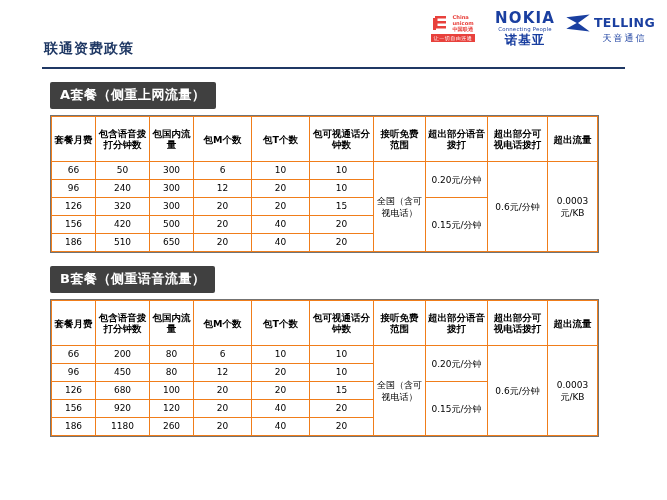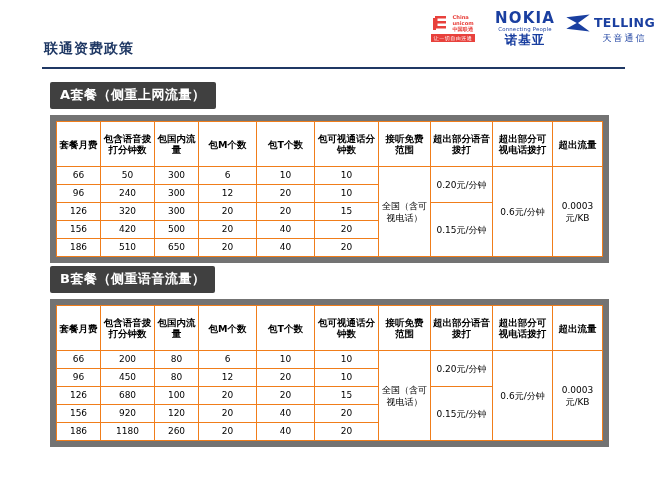--- a/index.html
+++ b/index.html
@@ -144,21 +144,21 @@
     letter-spacing: 0.5px;
     padding: 4px 10px 5px 10px;
     border-radius: 2px;
   }
   .sec-a { top: 82px; left: 50px; }
   .sec-b { top: 266px; left: 50px; }
 
   
   .tbl-wrap {
     position: absolute;
-    border: 6px solid #737373;
+    border: 1px solid #737373;
   }
   .tbl-a { top: 115px; left: 50px; }
   .tbl-b { top: 299px; left: 50px; }
 
   table {
     border-collapse: collapse;
     table-layout: fixed;
     font-size: 9px;
     color: #000000;
     background: #ffffff;

